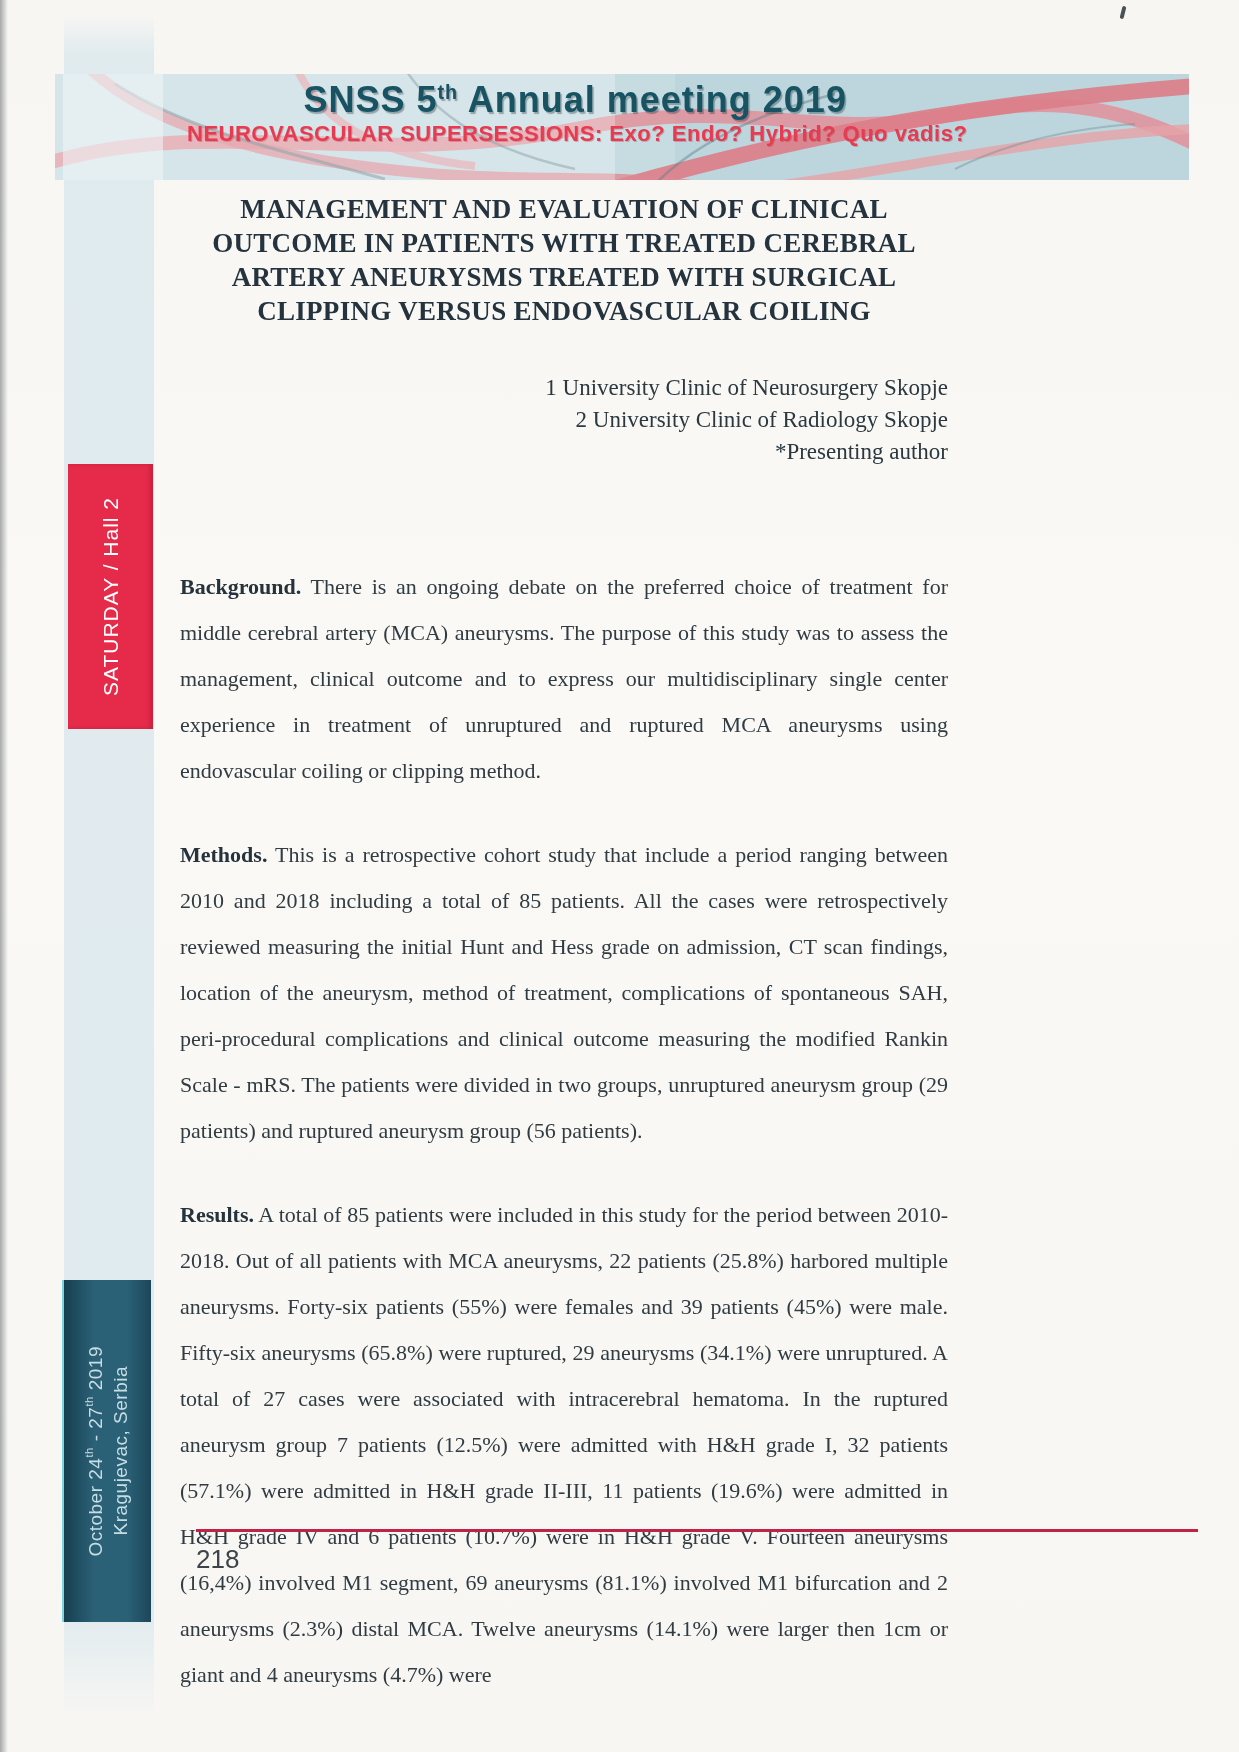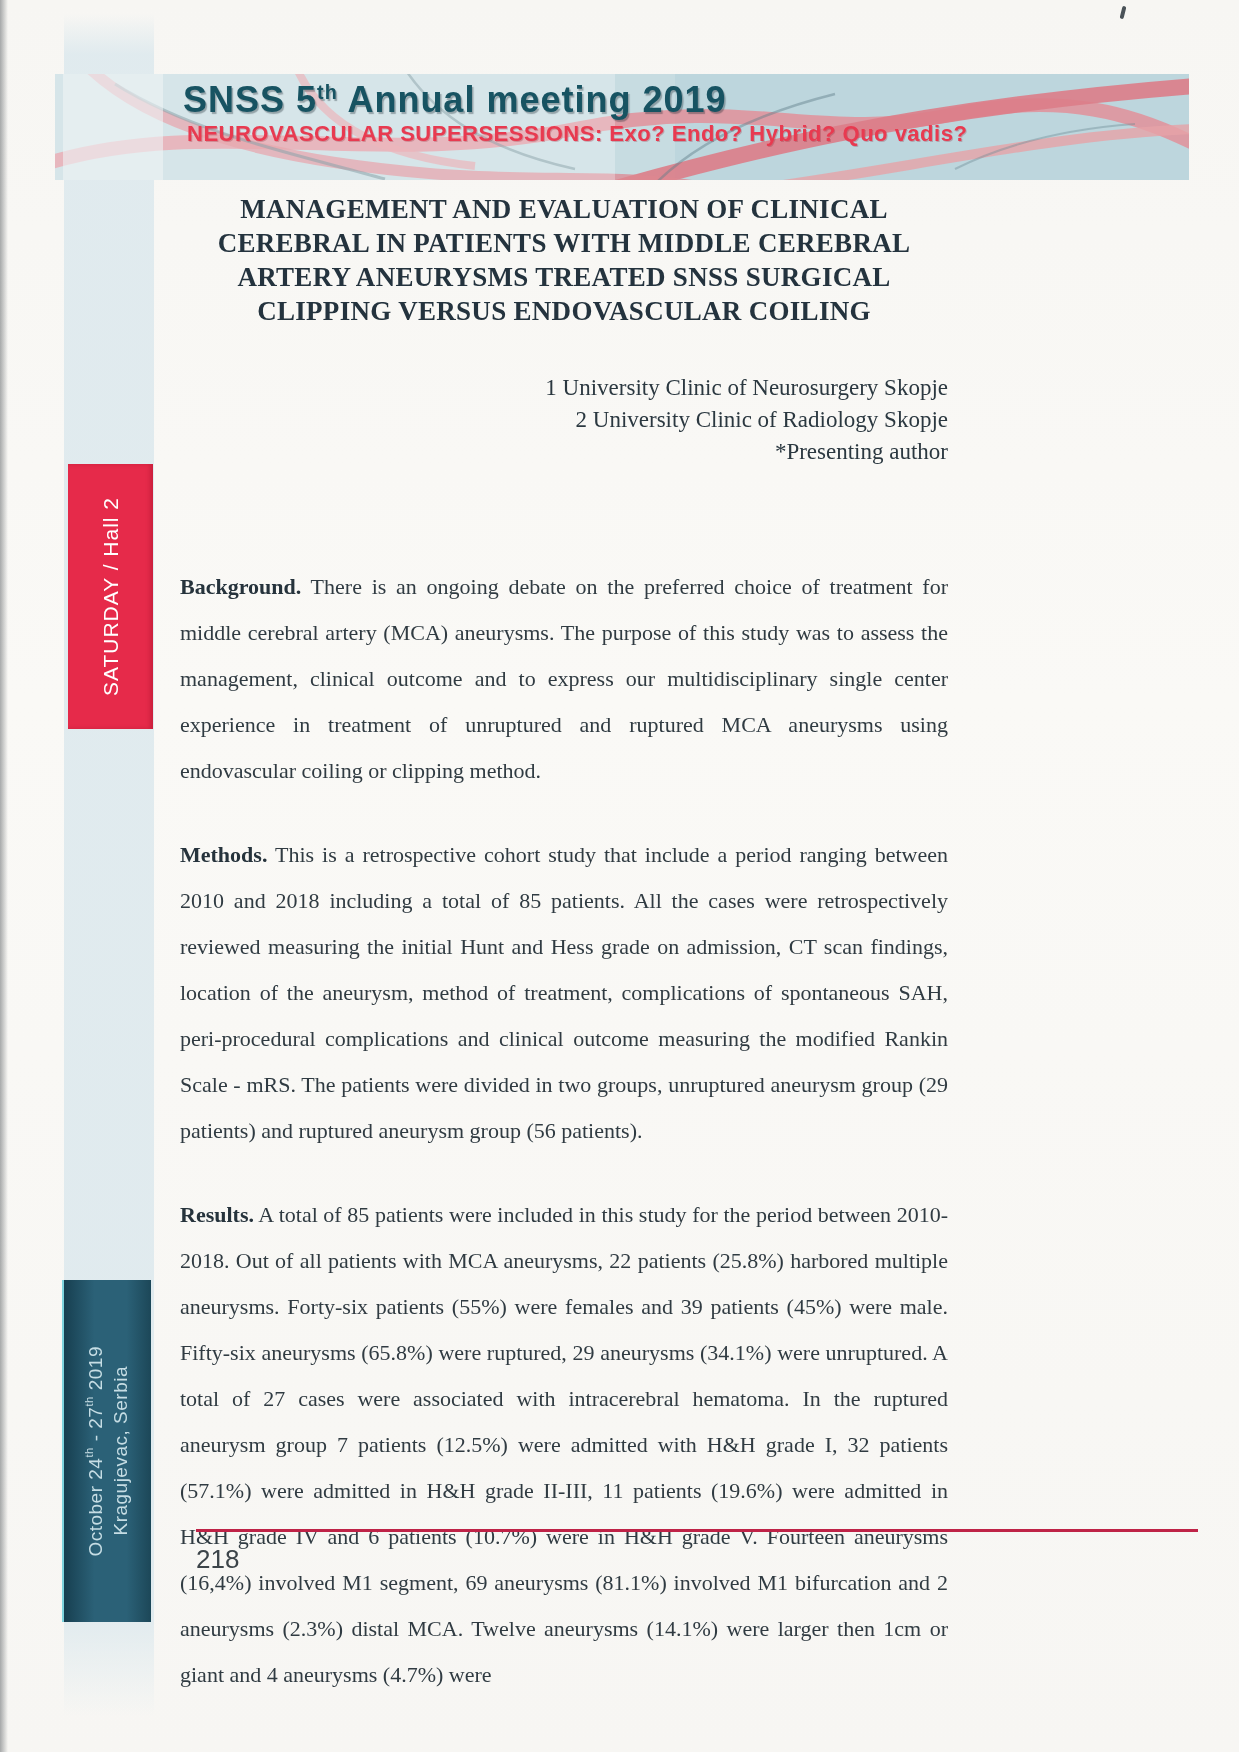--- a/index.html
+++ b/index.html
@@ -13,21 +13,21 @@
     background:linear-gradient(to right, rgba(45,52,58,.40), rgba(45,52,58,0));
   }
   .side-strip {
     position:absolute; left:64px; top:14px; width:90px; height:1702px; z-index:1;
     background:linear-gradient(to bottom, rgba(223,234,238,0) 0px, rgba(223,234,238,.95) 40px,
                rgba(223,234,238,.95) 94%, rgba(223,234,238,0) 100%);
   }
   
   .banner { position:absolute; left:55px; top:74px; width:1134px; height:106px; z-index:2; }
   .banner svg { position:absolute; left:0; top:0; width:100%; height:100%; }
-  .banner-text { position:absolute; left:128px; top:5px; z-index:2; }
+  .banner-text { position:absolute; left:128px; top:5px; z-index:2;text-align:center; }
   .banner-title {
     font-family:"Liberation Sans", sans-serif; font-weight:bold; font-size:36px;
     color:#175362; letter-spacing:1px; text-shadow:1.5px 1.5px 1px rgba(25,40,48,.35);
   }
   .banner-title sup { font-size:.55em; }
   .banner-subtitle {
     margin-left:4px; font-family:"Liberation Sans", sans-serif;
     font-weight:bold; font-size:22px; color:#e83a50; letter-spacing:.5px;
     text-shadow:1px 1px 0 rgba(140,20,35,.25);
   }
@@ -108,22 +108,22 @@
   </div>
 
   <div class="date-tab">
     <span class="vtext"><span>October 24</span><sup>th</sup><span> - 27</span><sup>th</sup><span> 2019</span></span>
     <span class="vtext">Kragujevac, Serbia</span>
   </div>
 
   <main class="content">
     <h1 class="title">
       <div>MANAGEMENT AND EVALUATION OF CLINICAL</div>
-      <div>CEREBRAL IN PATIENTS WITH MIDDLE CEREBRAL</div>
-      <div>ARTERY ANEURYSMS TREATED SNSS SURGICAL</div>
+      <div>OUTCOME IN PATIENTS WITH TREATED CEREBRAL</div>
+      <div>ARTERY ANEURYSMS TREATED WITH SURGICAL</div>
       <div>CLIPPING VERSUS ENDOVASCULAR COILING</div>
     </h1>
 
     <div class="authors">
     </div>
 
     <div class="affiliations">
       <div>1 University Clinic of Neurosurgery Skopje</div>
       <div>2 University Clinic of Radiology Skopje</div>
       <div>*Presenting author</div>

